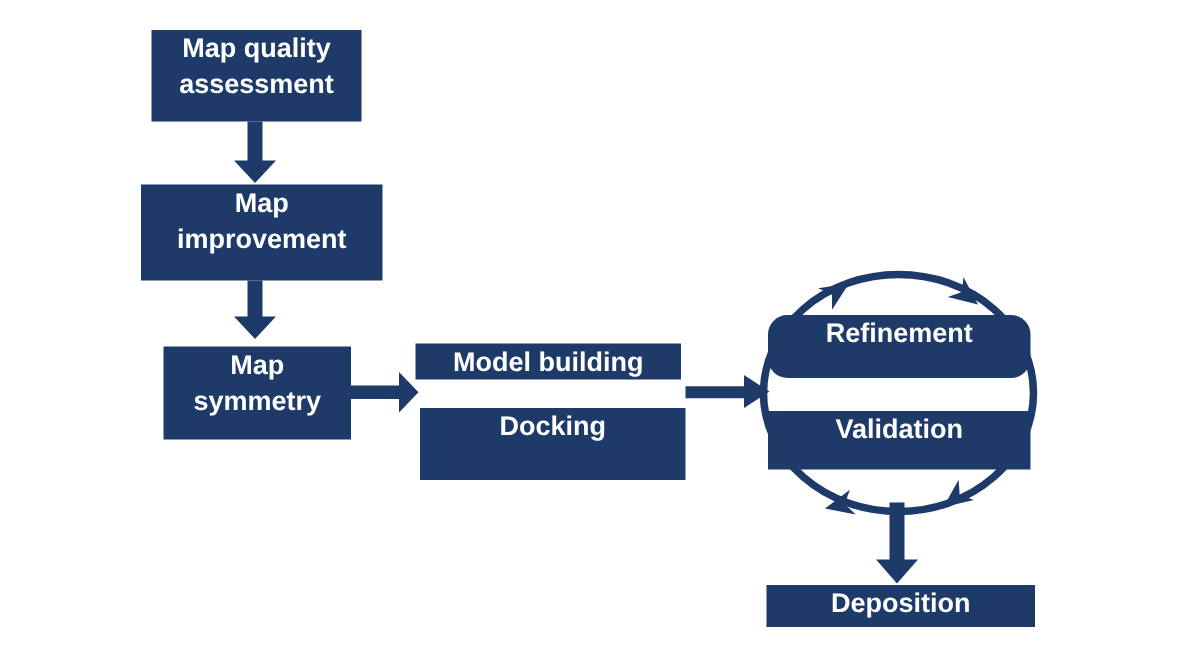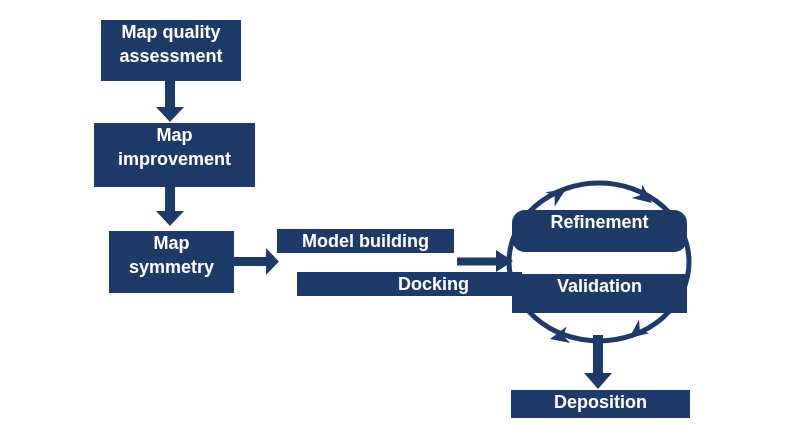--- a/index.html
+++ b/index.html
@@ -69,21 +69,21 @@
 
   <div class="node" style="left:109px; top:231px; width:125px; height:62px;">
     <span>Map
 symmetry</span>
   </div>
 
   <div class="node" style="left:277px; top:209px; width:177px; height:24px;margin-top:20px;">
     <span>Model building</span>
   </div>
 
-  <div class="node" style="left:297px; top:272px; width:177px; height:24px;padding-left:48px;">
+  <div class="node" style="left:280px; top:272px; width:177px; height:48px;">
     <span>Docking</span>
   </div>
 
   <div class="node" style="left:512px; top:210px; width:175px; height:42px;border-radius:13px;">
     <span>Refinement</span>
   </div>
 
   <div class="node" style="left:512px; top:274px; width:175px; height:39px;">
     <span>Validation</span>
   </div>

